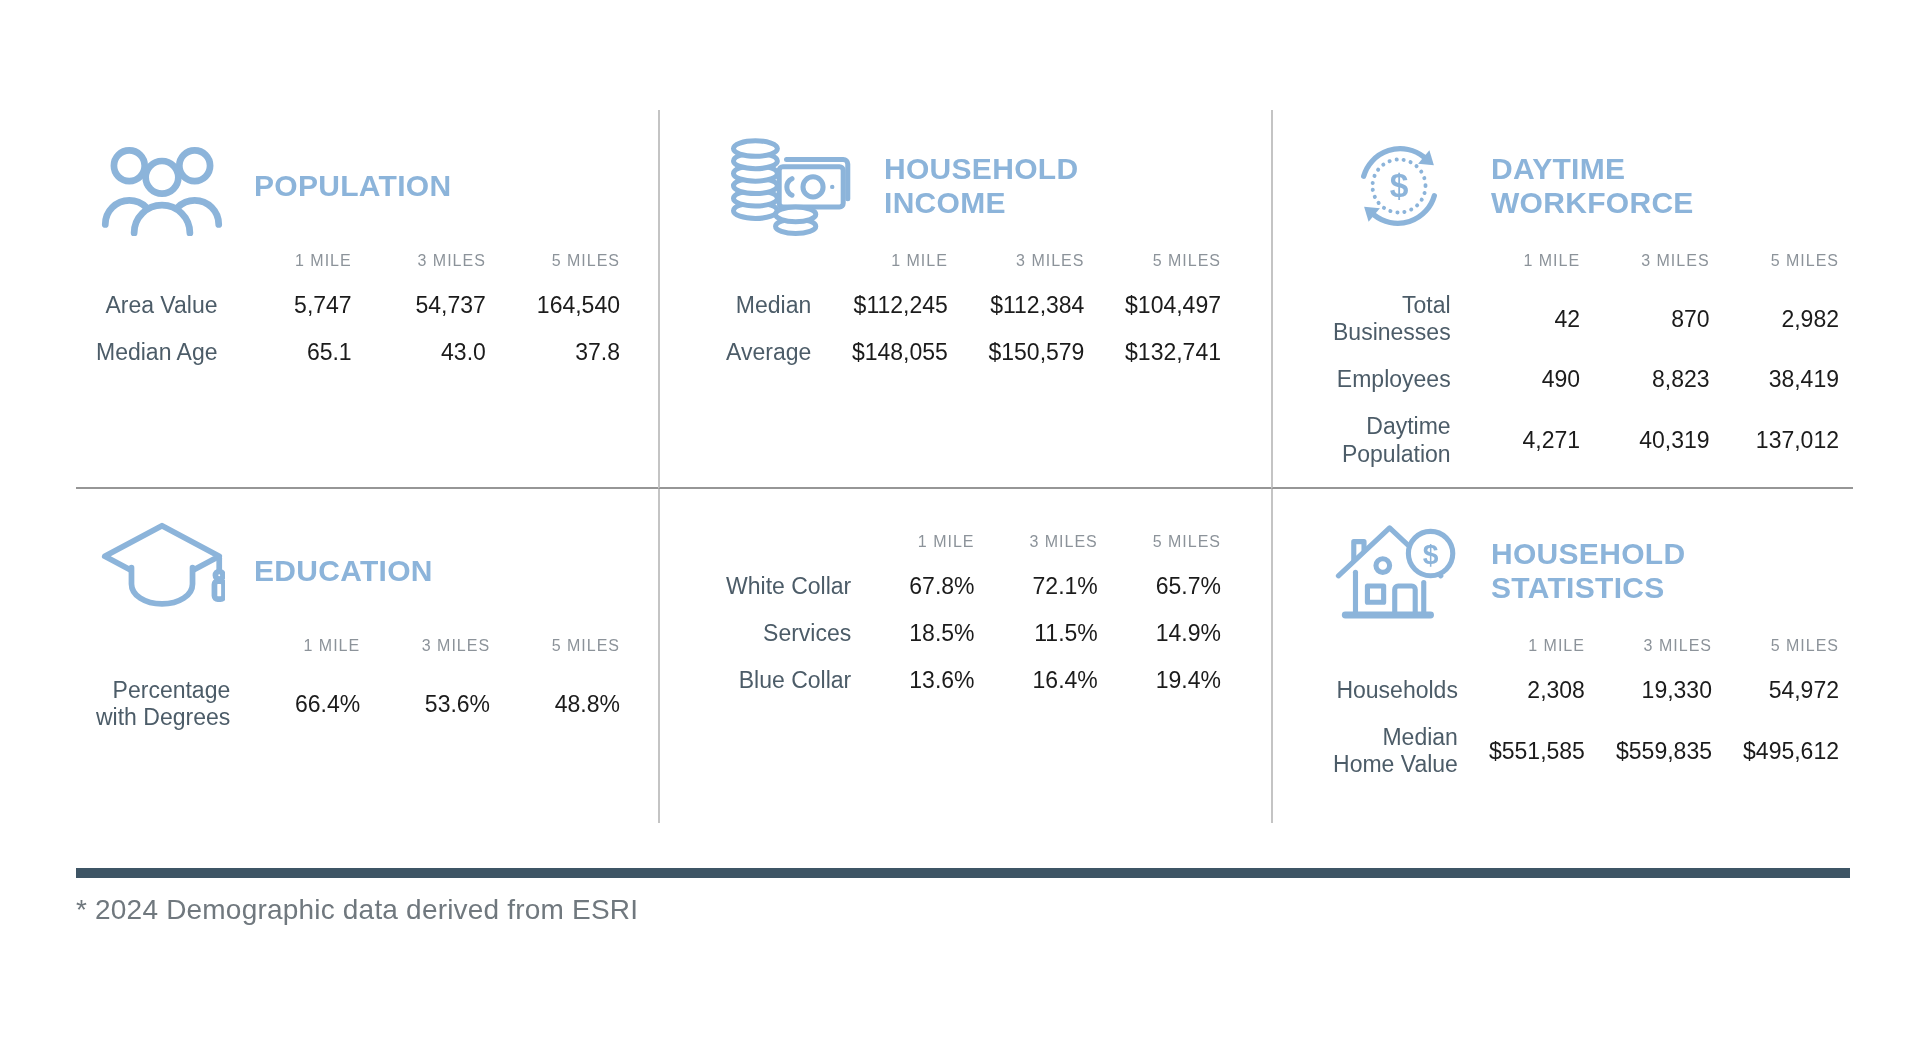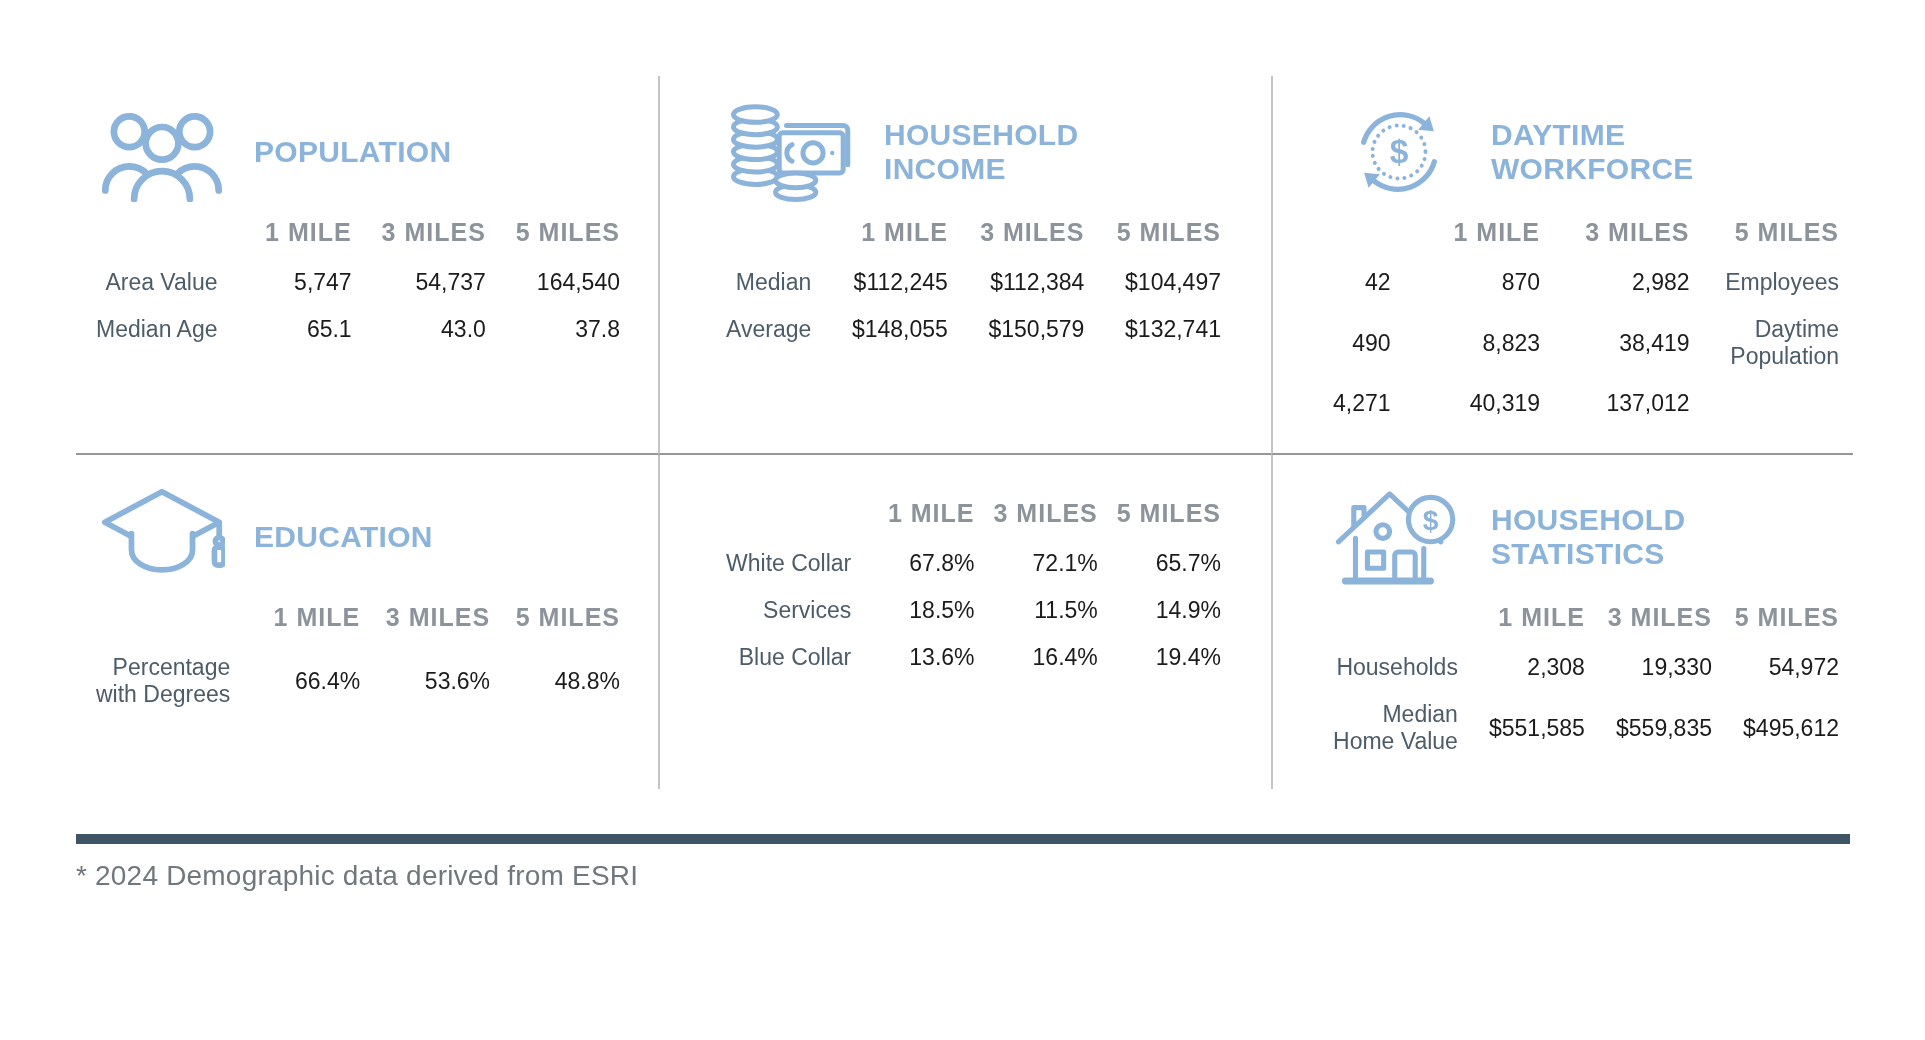--- a/index.html
+++ b/index.html
@@ -12,21 +12,21 @@
     --bar:#3E5565;
     --footnote:#70787E;
   }
   *{margin:0;padding:0;box-sizing:border-box;}
   html,body{background:#ffffff;}
   body{
     width:1925px;height:1040px;overflow:hidden;
     font-family:"Liberation Sans","DejaVu Sans",sans-serif;
     -webkit-font-smoothing:antialiased;
   }
-  .content{width:1777px;margin-left:76px;padding-top:76px;}
+  .content{width:1777px;margin-left:76px;padding-top:110px;}
   .grid{
     display:grid;
     grid-template-columns:582px 613px 582px;
     grid-template-rows:379px 334px;
   }
   .cell{position:relative;}
   .cell.top{border-bottom:2px solid var(--div-h);}
   .cell.c2,.cell.c3{border-left:2px solid var(--div-v);}
   .cell.c1{padding:24px 38px 0 20px;}
   .cell.c2{padding:24px 50px 0 66px;}
@@ -37,21 +37,21 @@
   .icon{width:132px;height:104px;flex:0 0 auto;display:flex;align-items:center;justify-content:center;color:var(--accent);}
   .icon svg{display:block;}
   .sec-title{
     font-size:30px;line-height:1.12;font-weight:700;color:var(--accent);
     letter-spacing:.3px;max-width:250px;
   }
 
   .table{display:grid;grid-template-columns:auto 1fr 1fr 1fr;align-items:center;margin-top:14px;}
   .table > span{text-align:right;}
   .h{
-    color:var(--hdr);font-size:25px;font-weight:700;letter-spacing:1px;
+    color:var(--hdr);font-size:16px;font-weight:400;letter-spacing:1px;
     padding:0 0 12px 0;white-space:nowrap;
   }
   .lbl{
     color:var(--label);font-size:23px;line-height:1.18;
     padding:10px 0;white-space:pre-line;
   }
   .val{color:var(--value);font-size:23px;padding:10px 0;white-space:nowrap;}
 
   .footer-bar{width:1774px;height:10px;background:var(--bar);margin-top:45px;}
   .footnote{margin-top:16px;font-size:28px;color:var(--footnote);letter-spacing:.2px;}
@@ -147,20 +147,22 @@
             <text x="60" y="73" text-anchor="middle" font-size="38" font-weight="700" fill="currentColor" font-family="Liberation Sans, sans-serif">$</text>
           </svg>
         </span>
         <h2 class="sec-title">DAYTIME WORKFORCE</h2>
       </div>
       <div class="table">
         <span class="h"></span>
         <span class="h">1 MILE</span>
         <span class="h">3 MILES</span>
         <span class="h">5 MILES</span>
+        <span class="lbl">Total
+Businesses</span>
         <span class="val">42</span>
         <span class="val">870</span>
         <span class="val">2,982</span>
         <span class="lbl">Employees</span>
         <span class="val">490</span>
         <span class="val">8,823</span>
         <span class="val">38,419</span>
         <span class="lbl">Daytime
 Population</span>
         <span class="val">4,271</span>

